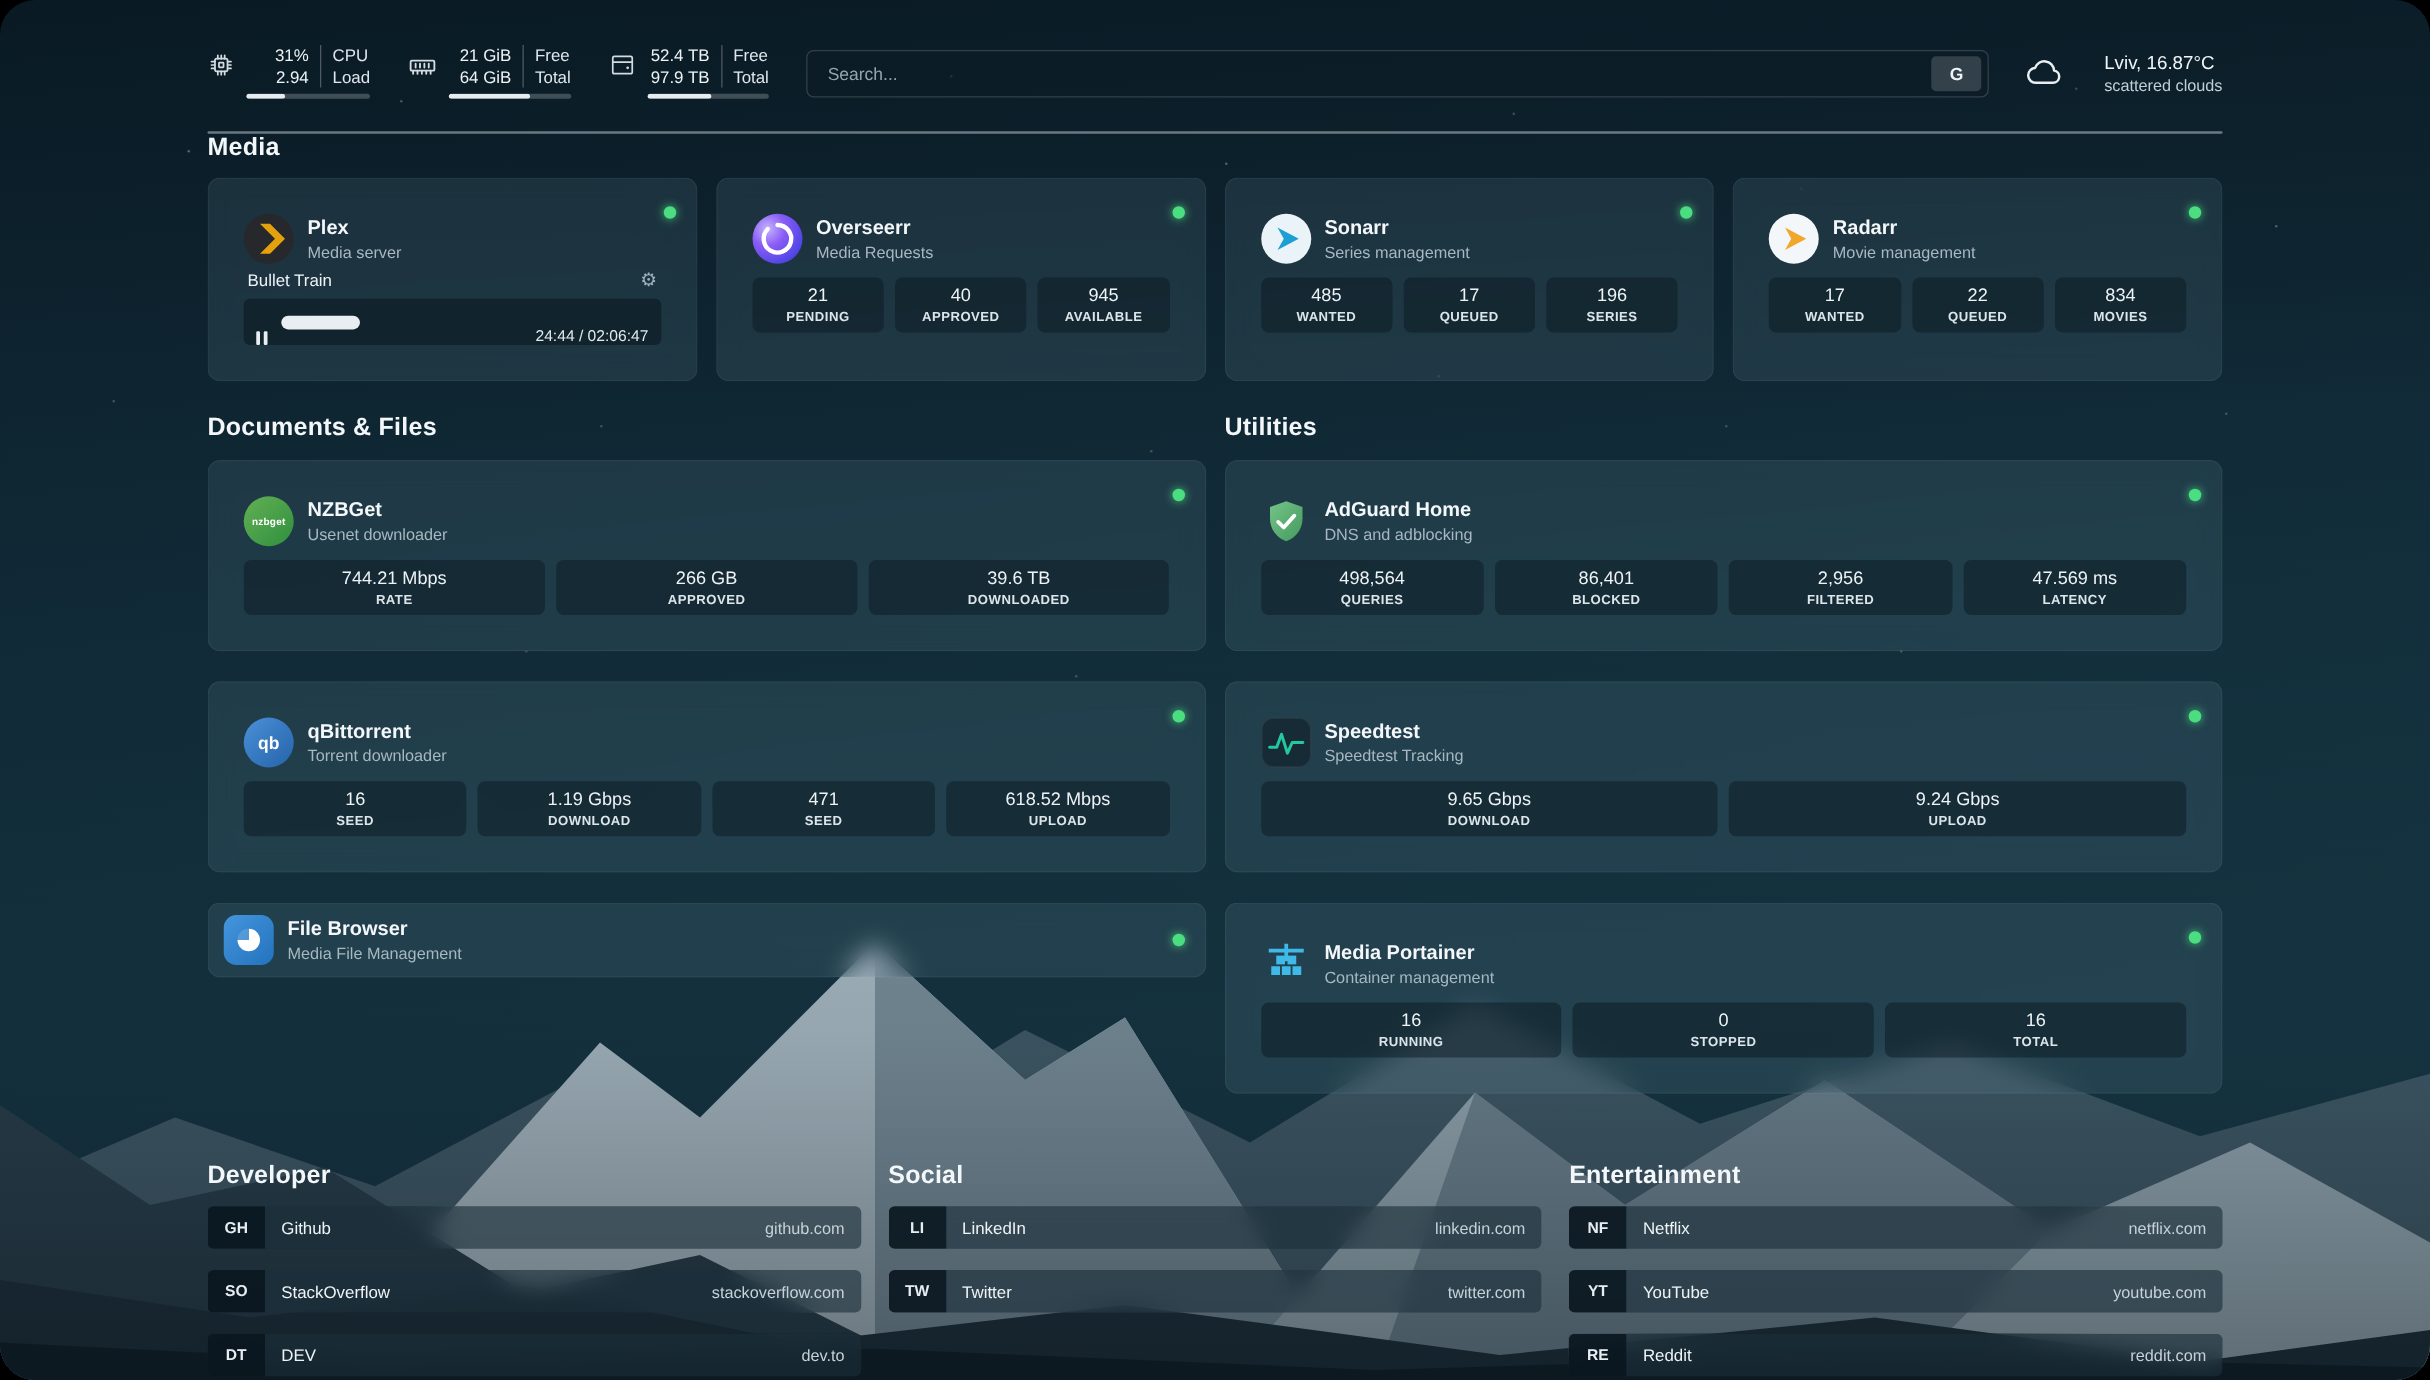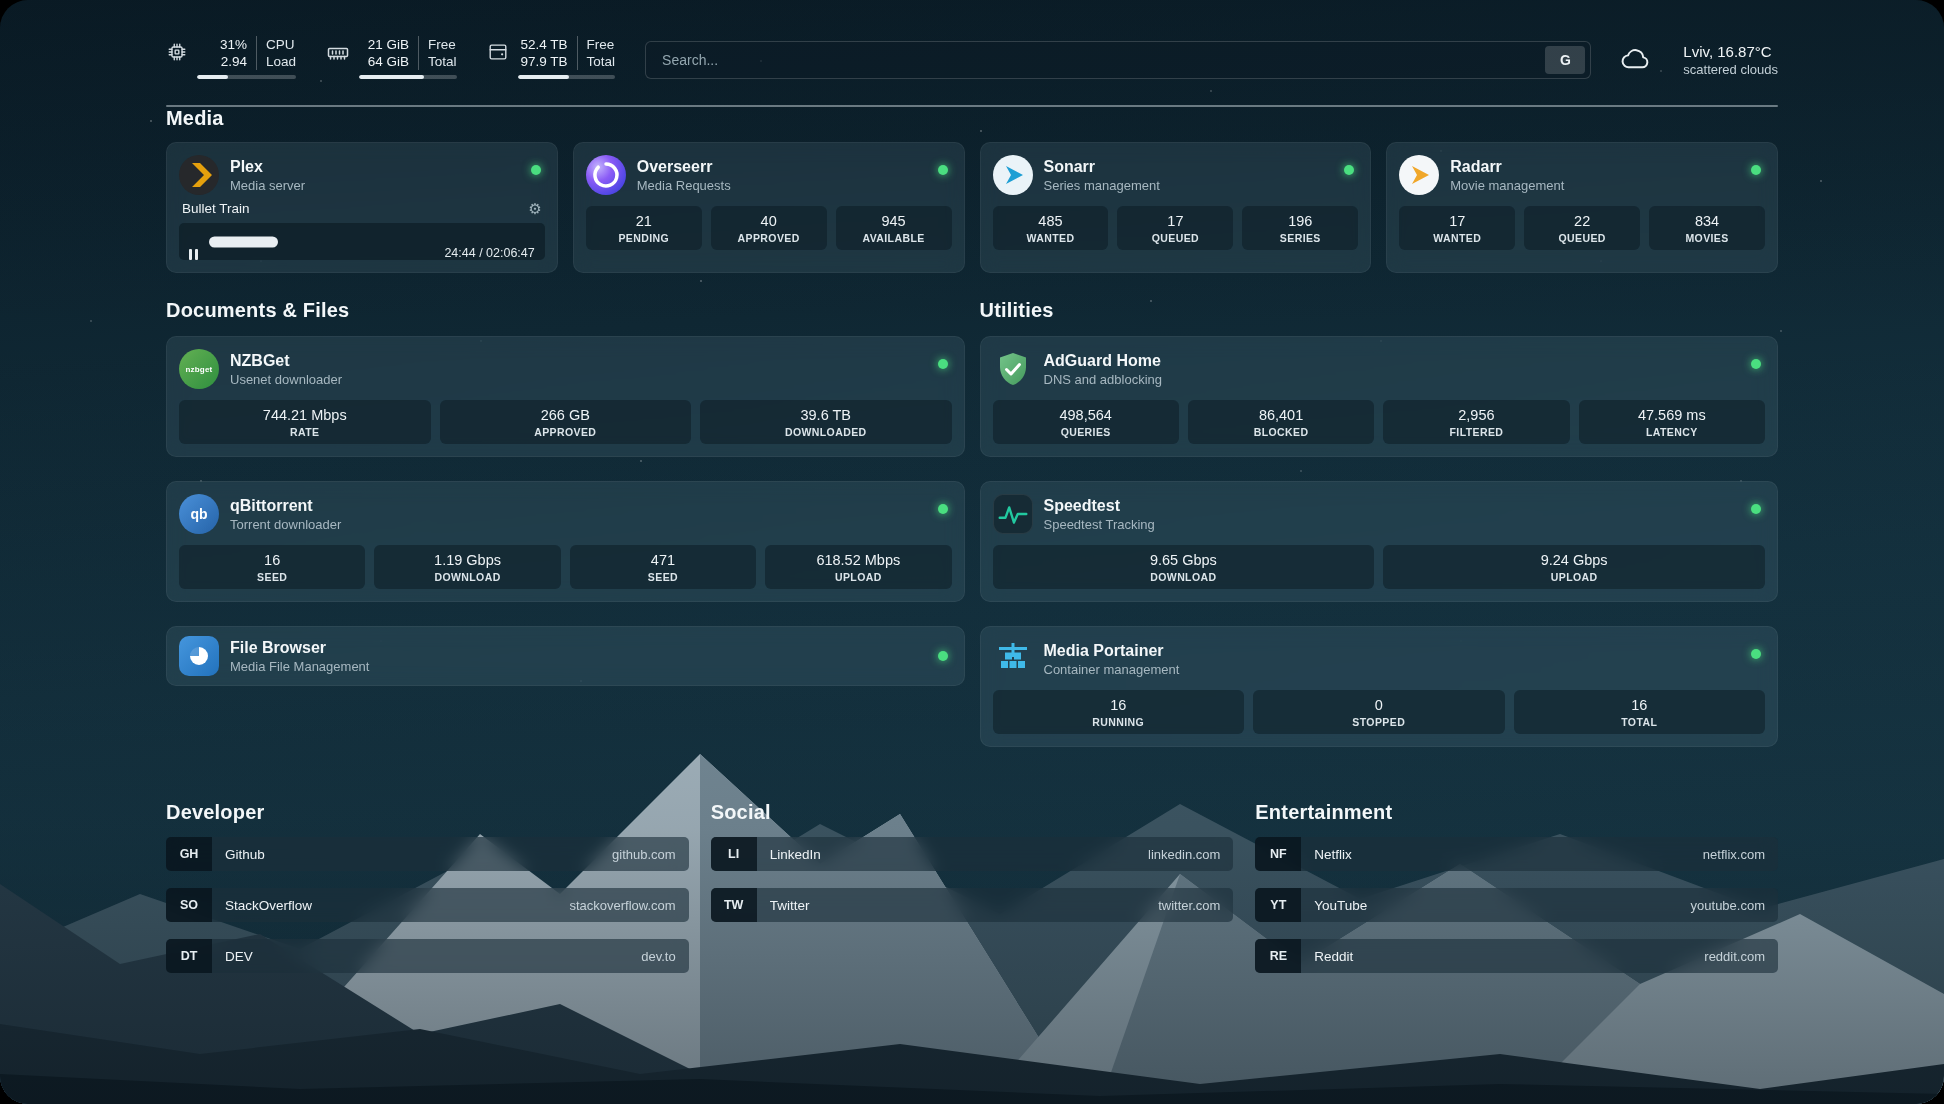--- a/index.html
+++ b/index.html
@@ -18,21 +18,21 @@
     90px 320px rgba(255,255,255,.22),260px 260px rgba(255,255,255,.3),480px 340px rgba(255,255,255,.2),
     700px 280px rgba(255,255,255,.3),920px 360px rgba(255,255,255,.2),1150px 300px rgba(255,255,255,.28),
     1380px 340px rgba(255,255,255,.2),1600px 260px rgba(255,255,255,.3),1780px 330px rgba(255,255,255,.22),
     200px 480px rgba(255,255,255,.25),420px 520px rgba(255,255,255,.2),640px 460px rgba(255,255,255,.28),
     860px 540px rgba(255,255,255,.2),1080px 500px rgba(255,255,255,.26),1300px 470px rgba(255,255,255,.2),
     1520px 520px rgba(255,255,255,.24),1740px 480px rgba(255,255,255,.2),380px 640px rgba(255,255,255,.2),
     580px 680px rgba(255,255,255,.18),1020px 660px rgba(255,255,255,.2),1460px 640px rgba(255,255,255,.18);}
   .content{position:relative;z-index:2;padding:36px 166px 0 166px;}
 
   
-  .topbar{display:flex;align-items:flex-end;}
+  .topbar{display:flex;align-items:center;}
   .sysstats{display:flex;gap:30px;flex:none;}
   .sysstat{display:flex;gap:9px;align-items:flex-start;}
   .sysicon{margin-top:5px;opacity:.95;flex:none;}
   .sysrow{display:flex;gap:9px;}
   .syscol{display:flex;flex-direction:column;font-size:13.5px;line-height:17px;}
   .vals{align-items:flex-end;min-width:50px;color:#eef3f6;}
   .labs{color:#dfe7ec;}
   .sysdiv{width:1px;background:rgba(255,255,255,.28);align-self:stretch;}
   .track{margin-top:5px;height:4px;border-radius:2px;background:rgba(255,255,255,.22);overflow:hidden;}
   .fill{height:100%;width:0;background:#e6edf1;border-radius:2px;}
@@ -45,21 +45,21 @@
   .weather{display:flex;gap:30px;align-items:center;margin-top:3px;flex:none;}
   .wmain{font-size:15px;color:#f1f5f7;}
   .cond{font-size:13px;color:#c2cfd6;margin-top:2px;}
   .divider{margin-top:26px;height:2px;background:rgba(222,232,238,.45);border-radius:1px;}
 
   
   h2.section{font-size:20px;font-weight:600;margin:0;color:#f3f7f9;letter-spacing:.2px;}
   .media-title{margin-top:64px;}
   .cards4{display:grid;grid-template-columns:repeat(4,1fr);gap:15px;margin-top:12px;}
   .card{background:rgba(141,176,192,.13);border:1px solid rgba(255,255,255,.05);border-radius:10px;
-    padding:12px;backdrop-filter:blur(10px);-webkit-backdrop-filter:blur(10px);position:relative;cursor:pointer;}
+    padding:28px;backdrop-filter:blur(10px);-webkit-backdrop-filter:blur(10px);position:relative;cursor:pointer;}
   .cardhead{display:flex;align-items:center;gap:11px;}
   .cardtitles{min-width:0;}
   .cname{font-size:16px;font-weight:600;color:#f3f7f9;white-space:nowrap;}
   .csub{font-size:13px;color:#a7b8c1;margin-top:2px;white-space:nowrap;}
   .dot{position:absolute;top:22px;right:16px;width:10px;height:10px;border-radius:50%;
     background:#4ade80;box-shadow:0 0 8px rgba(74,222,128,.9);}
   .stats{display:flex;gap:9px;margin-top:11px;}
   .stat{flex:1;background:rgba(10,25,34,.5);border-radius:6px;text-align:center;padding:7px 2px 6px;min-width:0;}
   .sv{font-size:14.5px;color:#eef3f6;white-space:nowrap;overflow:hidden;text-overflow:ellipsis;}
   .sl{font-size:10.5px;font-weight:700;letter-spacing:.4px;color:#dce5ea;margin-top:3px;white-space:nowrap;}

